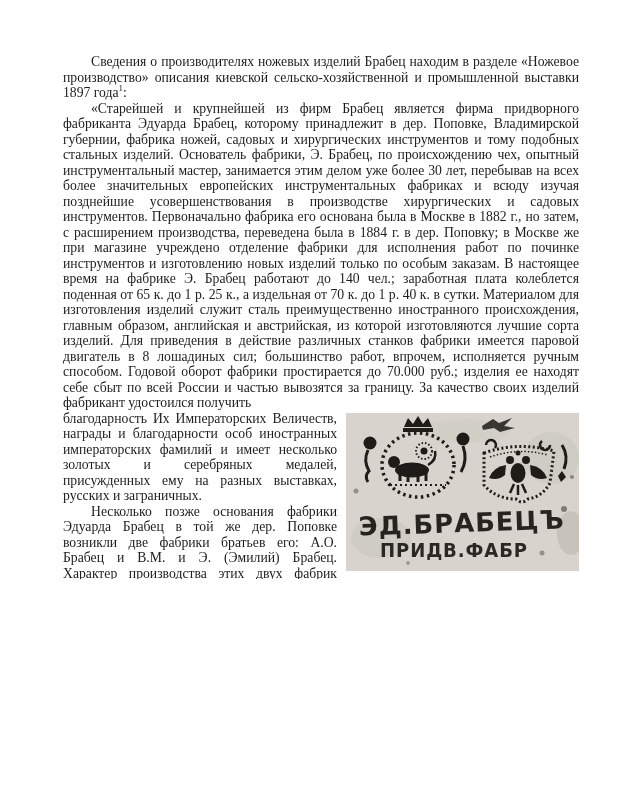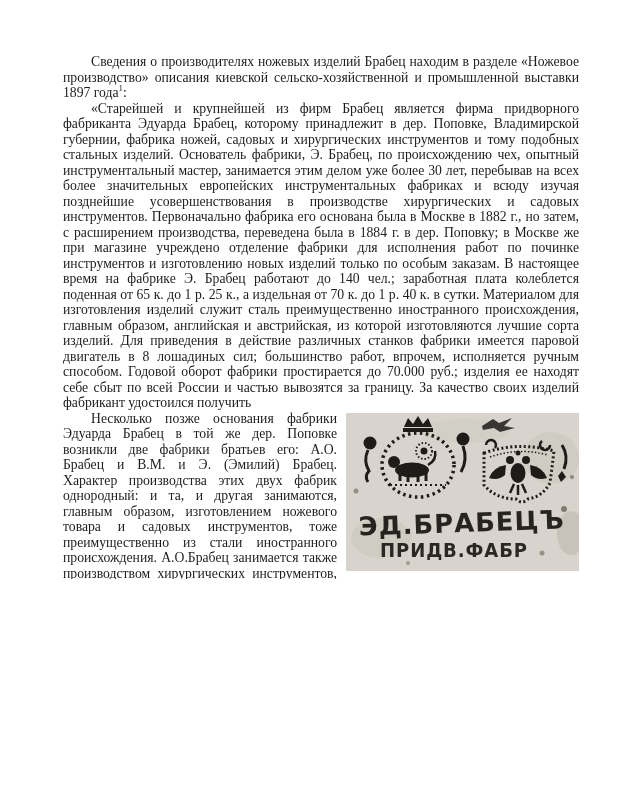--- a/index.html
+++ b/index.html
@@ -89,21 +89,21 @@
             <ellipse cx="42" cy="34" rx="7.5" ry="10" fill="#1f1b18" stroke="none"></ellipse>
             <path d="M38,45 l-4,9 M42,46 v10 M46,45 l4,9" stroke-width="2.5"></path>
             <path d="M86,6 q7,11 2,24" stroke-width="3"></path>
             <path d="M86,32 l4,6 -5,5 -3,-6 z" fill="#1f1b18" stroke="none"></path>
           </g>
 
           <text x="116" y="119" text-anchor="middle" font-family="DejaVu Sans, sans-serif" font-weight="bold" font-size="26" fill="#181512" letter-spacing="1" textLength="206" lengthAdjust="spacingAndGlyphs" transform="rotate(-2 116 119)" opacity="0.92">ЭД.БРАБЕЦЪ</text>
           <text x="108" y="144" text-anchor="middle" font-family="DejaVu Sans, sans-serif" font-weight="bold" font-size="20" fill="#181512" letter-spacing="1" textLength="148" lengthAdjust="spacingAndGlyphs" opacity="0.9">ПРИДВ.ФАБР</text>
         </svg>
         <figcaption class="caption">Рисунок 1. Клеймо Эдуарда Брабец</figcaption>
-      </figure>
+      </figure><span>благодарность Их Императорских Величеств, награды и благодарности особ иностранных императорских фамилий и имеет несколько золотых и серебряных медалей, присужденных ему на разных выставках, русских и заграничных.</span>
     </div>
 
     <p class="para indent"><span>Несколько позже основания фабрики Эдуарда Брабец в той же дер. Поповке возникли две фабрики братьев его: А.О. Брабец и В.М. и Э. (Эмилий) Брабец. Характер производства этих двух фабрик однородный: и та, и другая занимаются, главным образом, изготовлением ножевого товара и садовых инструментов, тоже преимущественно из стали иностранного происхождения. А.О.Брабец занимается также производством хирургических инструментов, которые изготовляются в отделении фабрики, существующем при магазине в С.-Петербурге. Что же касается размеров производства, то более крупной является фабрика братьев Брабец, на которой число рабочих доходит до 120 человек, на фабрике же А. Брабец работают до 45 человек. Изделия этих фабрик сбываются по всей России; между прочим, фирма «братья Брабец» имеет собственный магазин и в Киеве. За качество своих изделий обе фабрики имеют несколько наград, полученных на разных выставках».</span></p>
   </div>
 
   <div class="footnote-area">
     <div class="footnote-rule"></div>
     <p class="footnote"><sup class="fn">1</sup><span>Описание Киевской сельско-хозяйственной и промышленной выставки, составленное сотрудниками "Киевлянина" И.В. Александровским, И.М. Рева, Д.С. Романовским [и др.], Киев, ред. "Киевлянина", 1898, стр. 349.</span></p>
   </div>
 </div>

